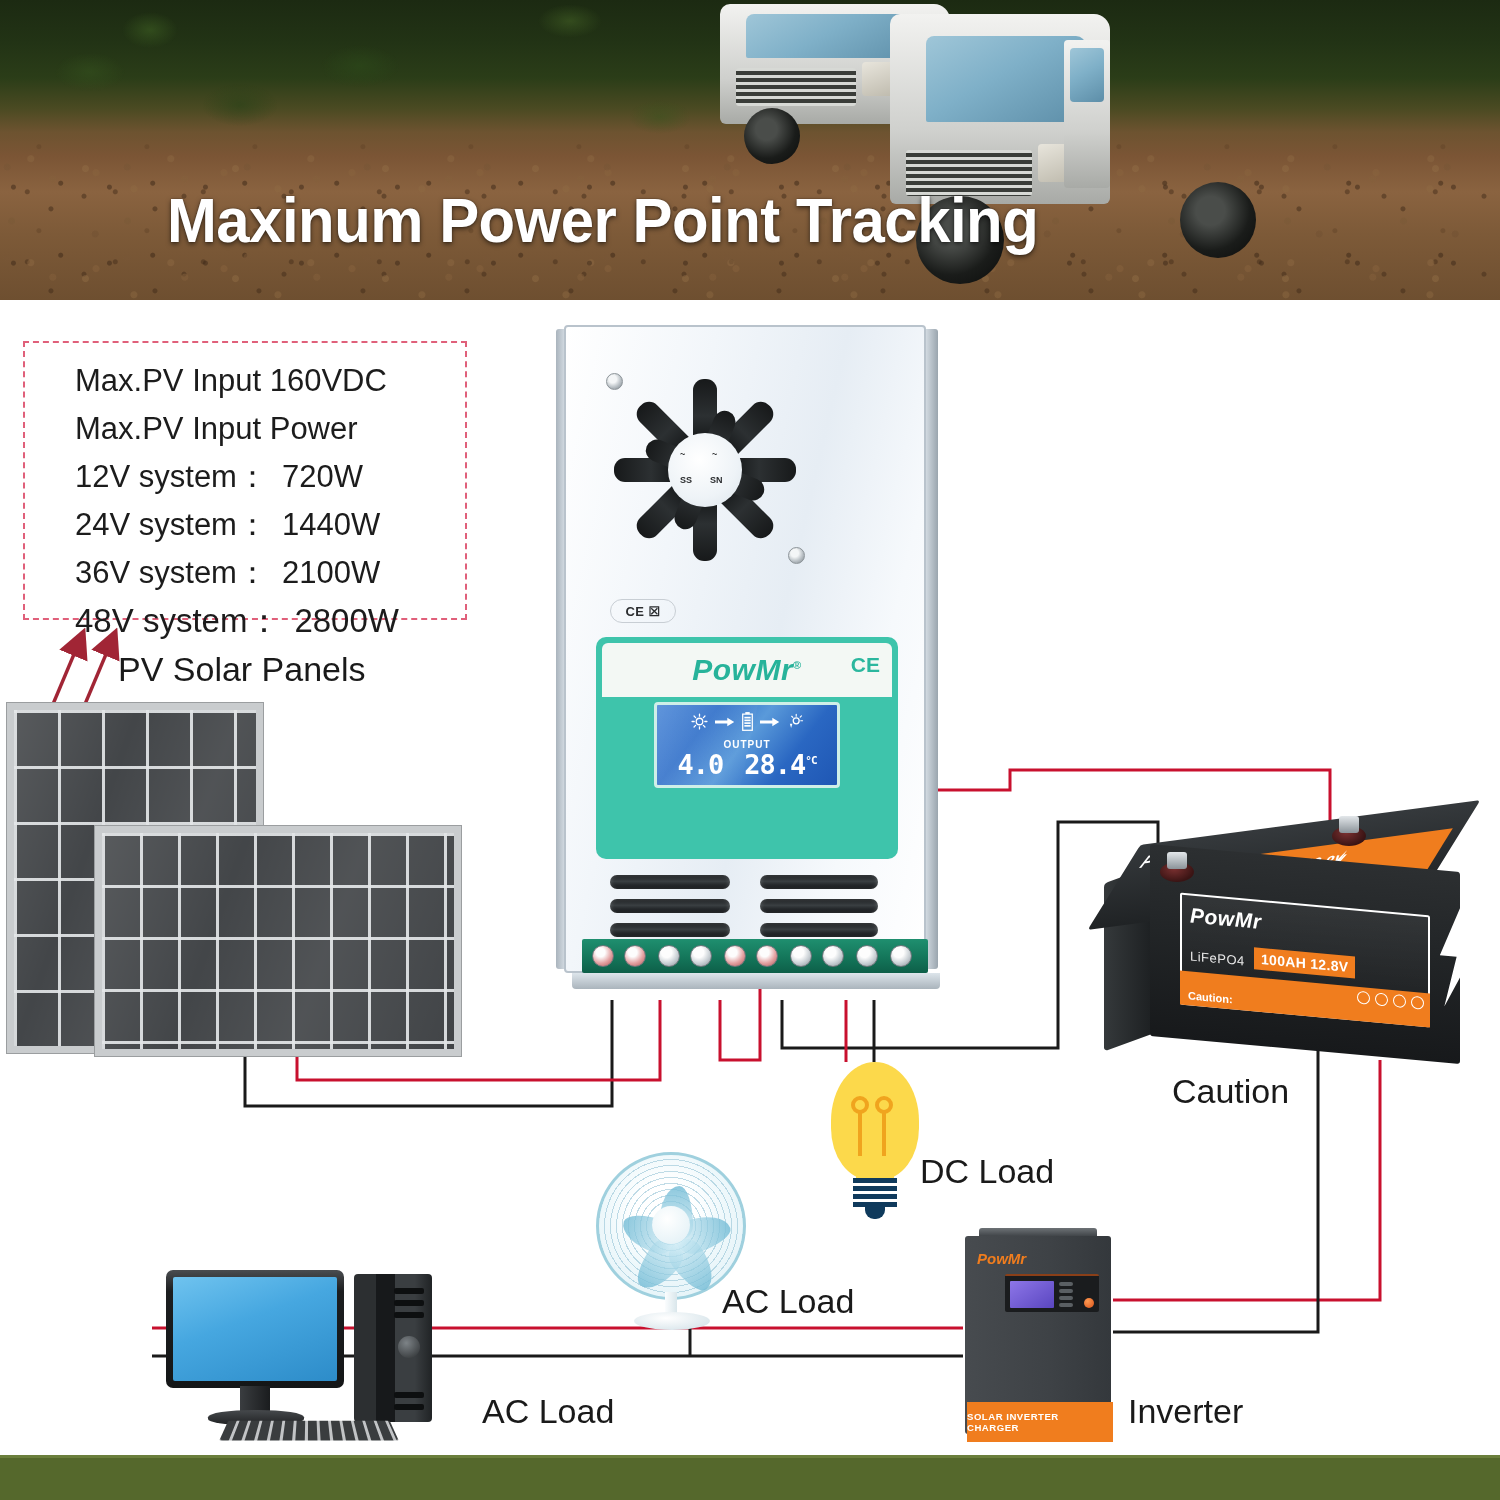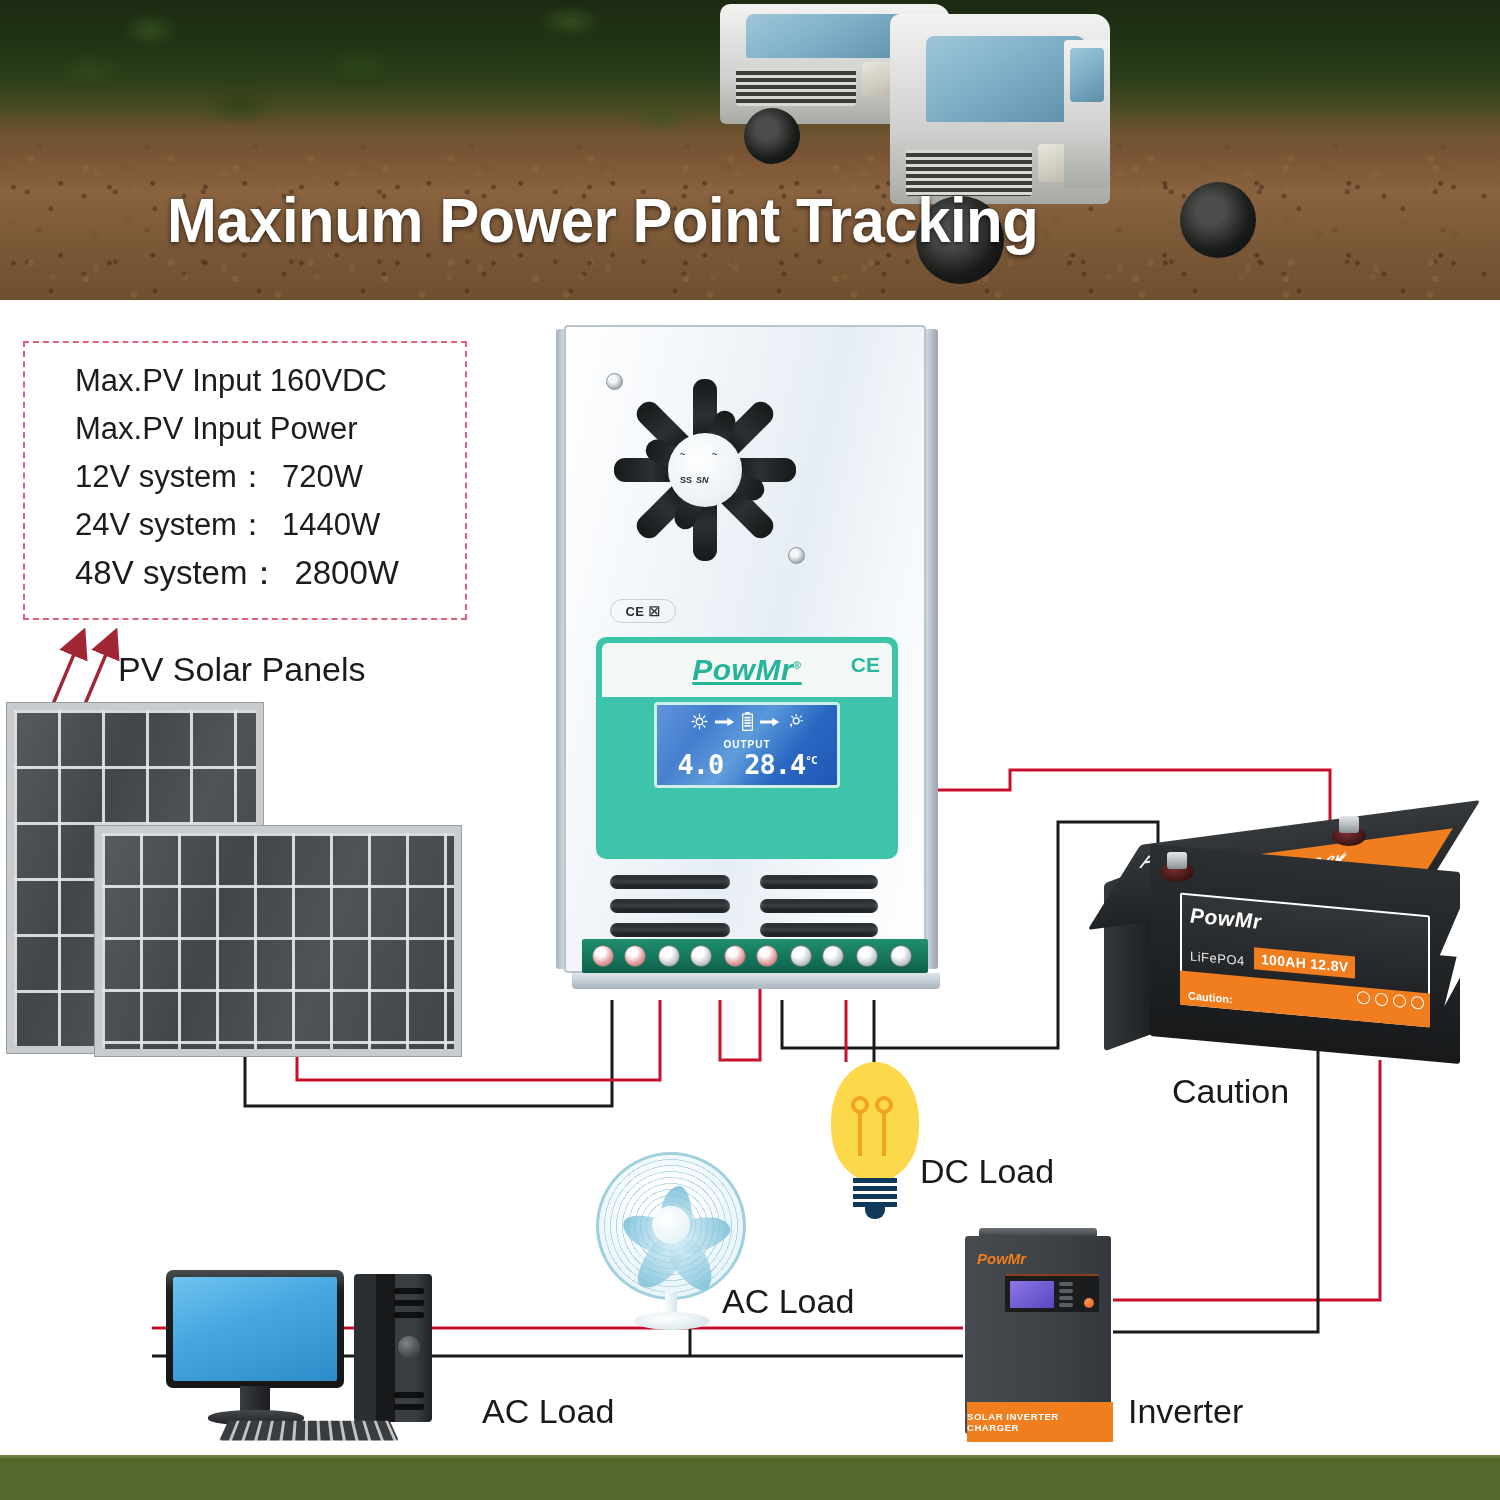--- a/index.html
+++ b/index.html
@@ -170,21 +170,21 @@
   .ce-oval span { font-size: 13px; color: #2b2d2f; font-weight: 700; letter-spacing: .5px; }
 
   .face {
     position: absolute; left: 30px; top: 310px; width: 302px; height: 222px;
     background: #3ec4ab; border-radius: 10px; padding: 6px;
   }
   .face-top {
     position: relative; height: 54px; background: #f3f8f4; border-radius: 6px 6px 0 0;
     display: flex; flex-direction: column; align-items: center; justify-content: center;
   }
-  .brand { color: #27b39a; font-size: 30px; font-weight: 700; font-style: italic; letter-spacing: .5px; line-height: 1; text-decoration: underline; }
+  .brand { color: #27b39a; font-size: 30px; font-weight: 700; font-style: italic; letter-spacing: .5px; line-height: 1; }
   .brand sup { font-size: 11px; font-style: normal; vertical-align: super; }
   .ce-mark { position: absolute; right: 12px; top: 10px; font-size: 21px; color: #2bb79e; font-weight: 700; }
   .subbrand { color: #1fa98f; font-size: 15.5px; font-weight: 700; letter-spacing: .6px; margin-top: 3px; }
 
   .lcd-wrap { position: relative; height: 96px; display: flex; align-items: center; justify-content: center; }
   .lcd {
     width: 186px; height: 86px; border: 3px solid #cfefe8; border-radius: 4px;
     background: linear-gradient(128deg, #3f7fd4 0%, #2f6fc9 26%, #5a9ada 48%, #2a67c2 72%, #1f57b4 100%);
     position: relative; overflow: hidden;
   }
@@ -417,20 +417,21 @@
       <path d="M430,1356 L430,1344" stroke="#1a1a1a"></path>
     </g>
   </svg>
 
   <div class="spec-box">
     <div class="spec-list">
       <div class="spec-line">Max.PV Input 160VDC</div>
       <div class="spec-line">Max.PV Input Power</div>
       <div class="spec-line"><span>12V system：</span><span class="val">720W</span></div>
       <div class="spec-line"><span>24V system：</span><span class="val">1440W</span></div>
+      <div class="spec-line"><span>36V system：</span><span class="val">2100W</span></div>
       <div class="spec-line big"><span>48V system：</span><span class="val">2800W</span></div>
     </div>
   </div>
 
   <div class="lbl" style="left:118px; top:650px;">PV Solar Panels</div>
 
   <div class="panel" style="left:6px; top:702px; width:258px; height:352px; --cw:44px; --ch:56px;">
     <div class="glass"></div>
     <div class="sheen"></div>
   </div>
@@ -454,21 +455,21 @@
         <div class="blade outer" style="transform:rotate(270deg) translateY(-54px);"></div>
         <div class="blade outer" style="transform:rotate(315deg) translateY(-54px);"></div>
         <div class="blade" style="transform:rotate(22deg) translateY(-30px);"></div>
         <div class="blade" style="transform:rotate(112deg) translateY(-30px);"></div>
         <div class="blade" style="transform:rotate(202deg) translateY(-30px);"></div>
         <div class="blade" style="transform:rotate(292deg) translateY(-30px);"></div>
         <div class="hub">
           <div class="hubmark" style="left:12px; top:16px;">~</div>
           <div class="hubmark" style="left:44px; top:16px;">~</div>
           <div class="hubmark" style="left:12px; top:42px;">SS</div>
-          <div class="hubmark" style="left:28px; top:42px;font-style:italic;">SN</div>
+          <div class="hubmark" style="left:42px; top:42px;">SN</div>
         </div>
         <div class="screw" style="left:-8px; top:-6px;"></div>
         <div class="screw" style="left:174px; top:168px;"></div>
       </div>
 
       <div class="ce-oval">
         <span>CE</span>
         <span>☒</span>
       </div>
 

